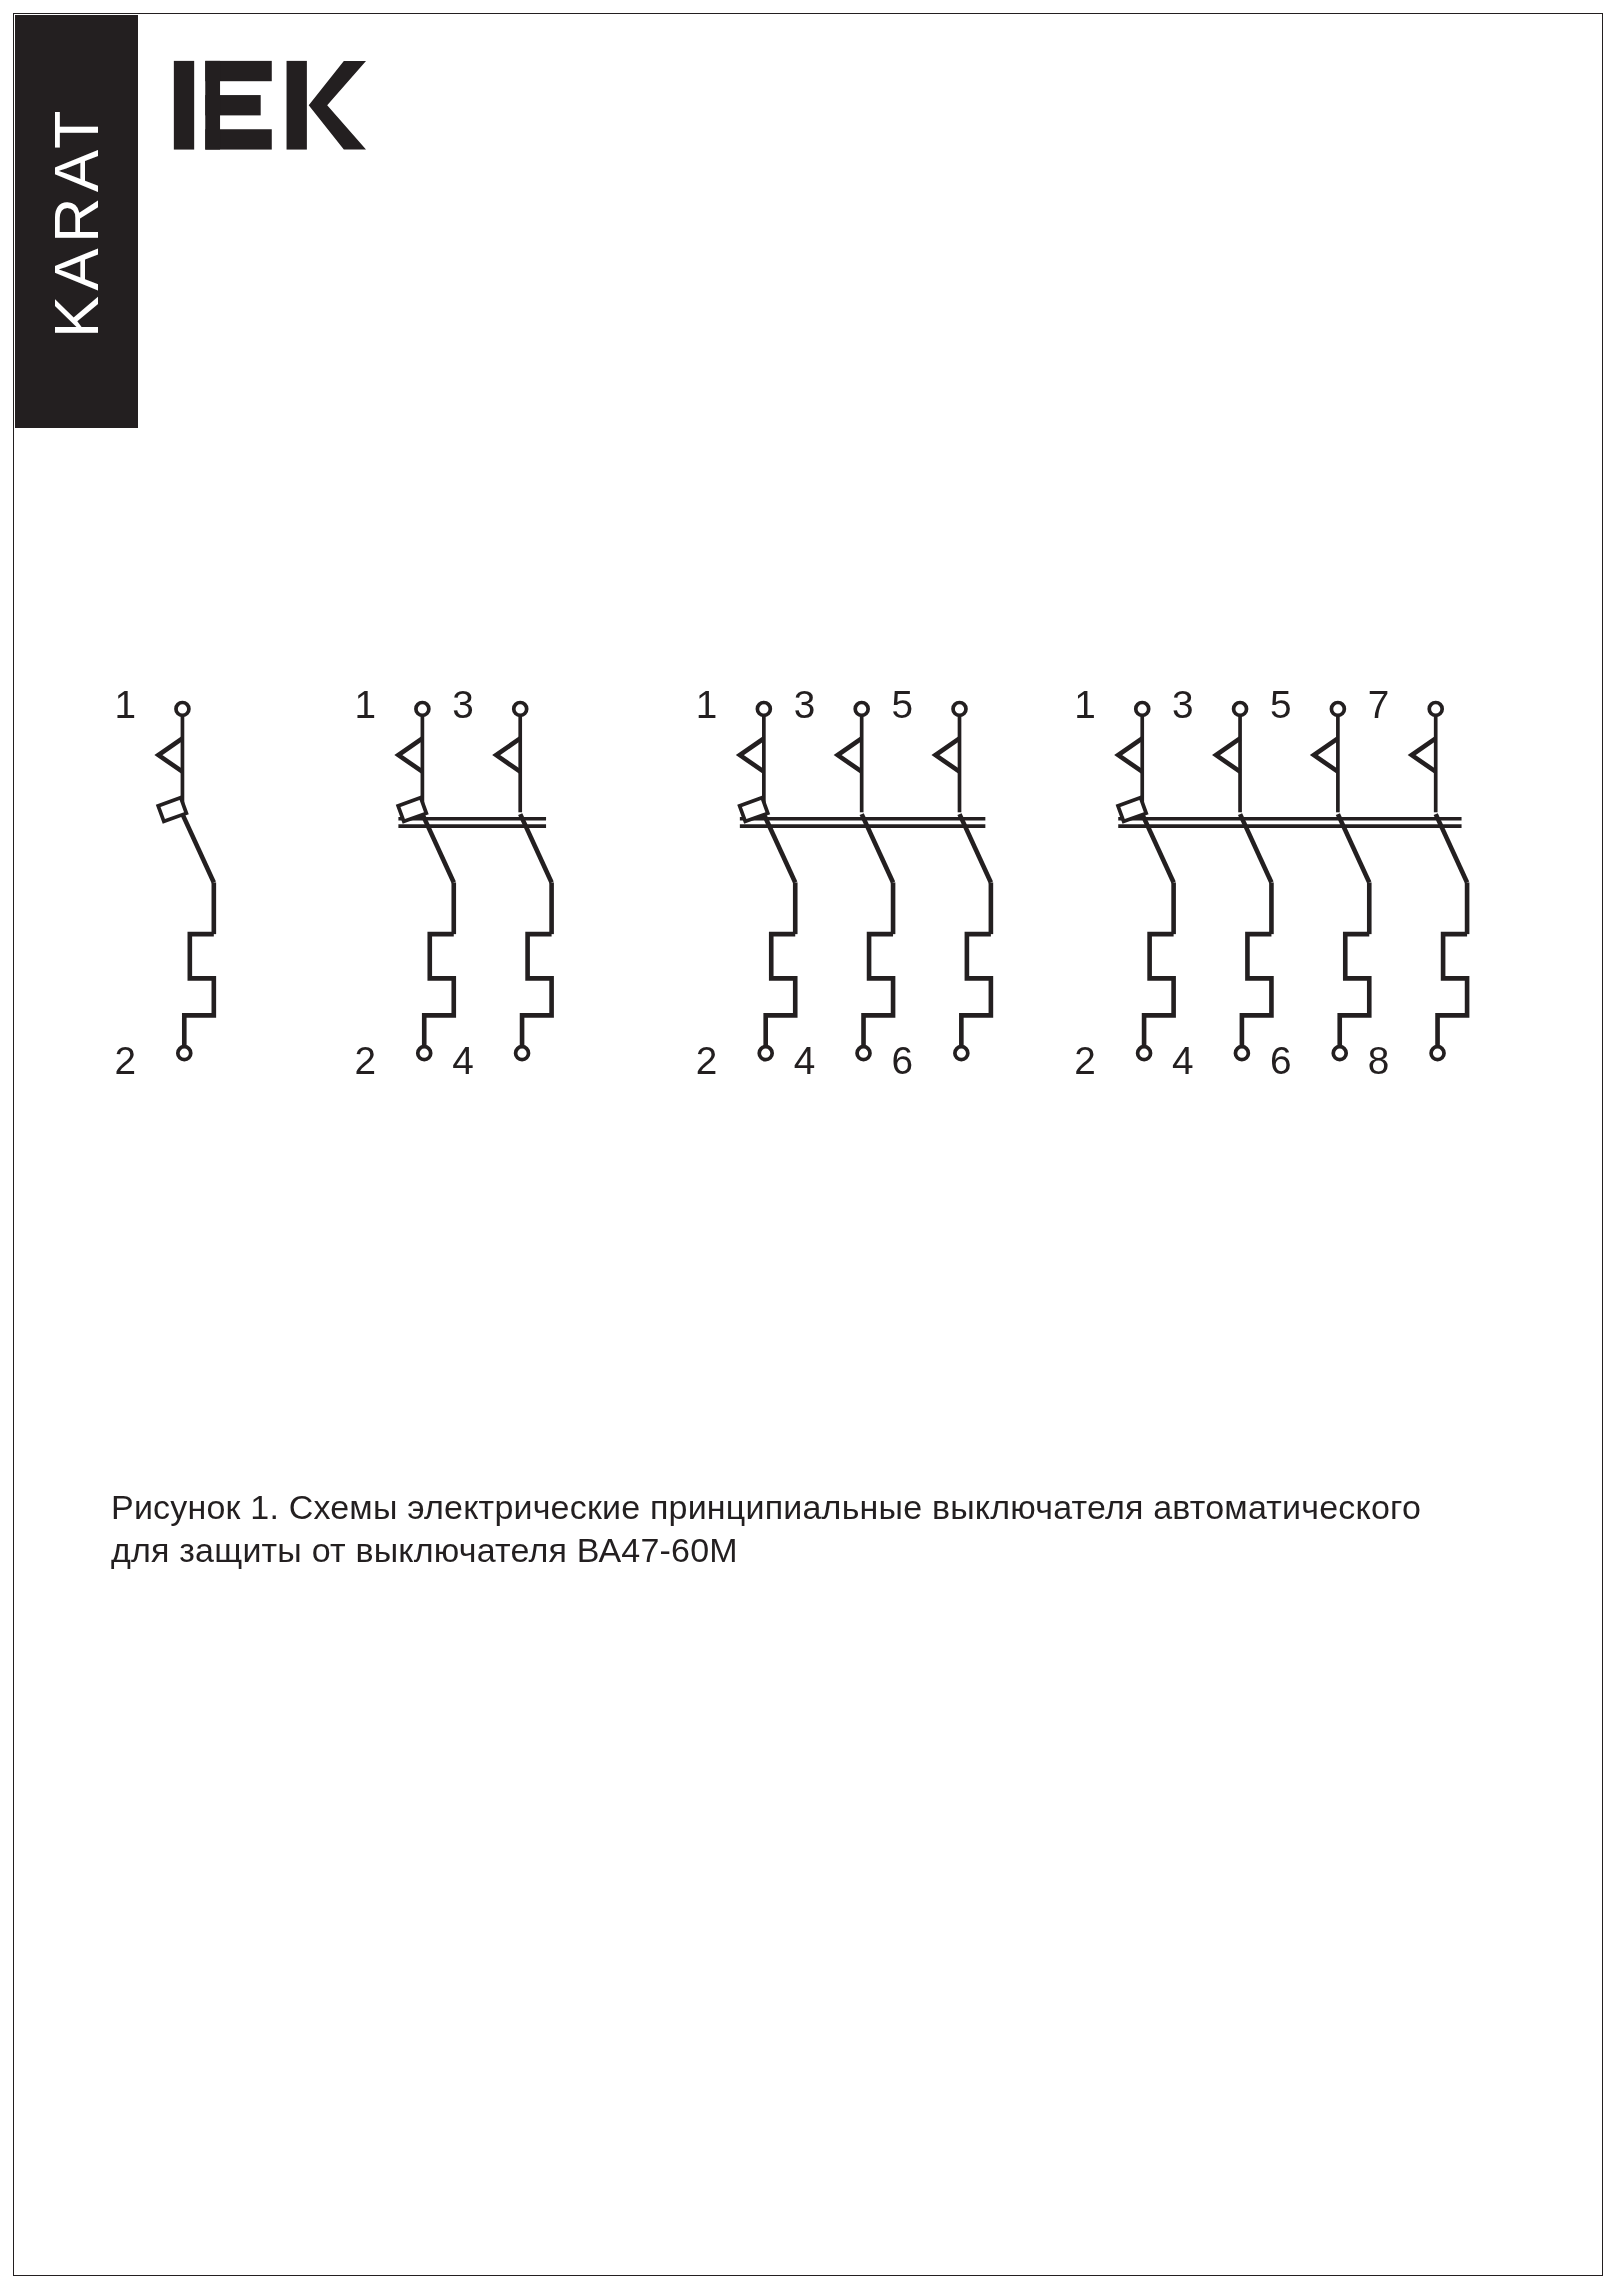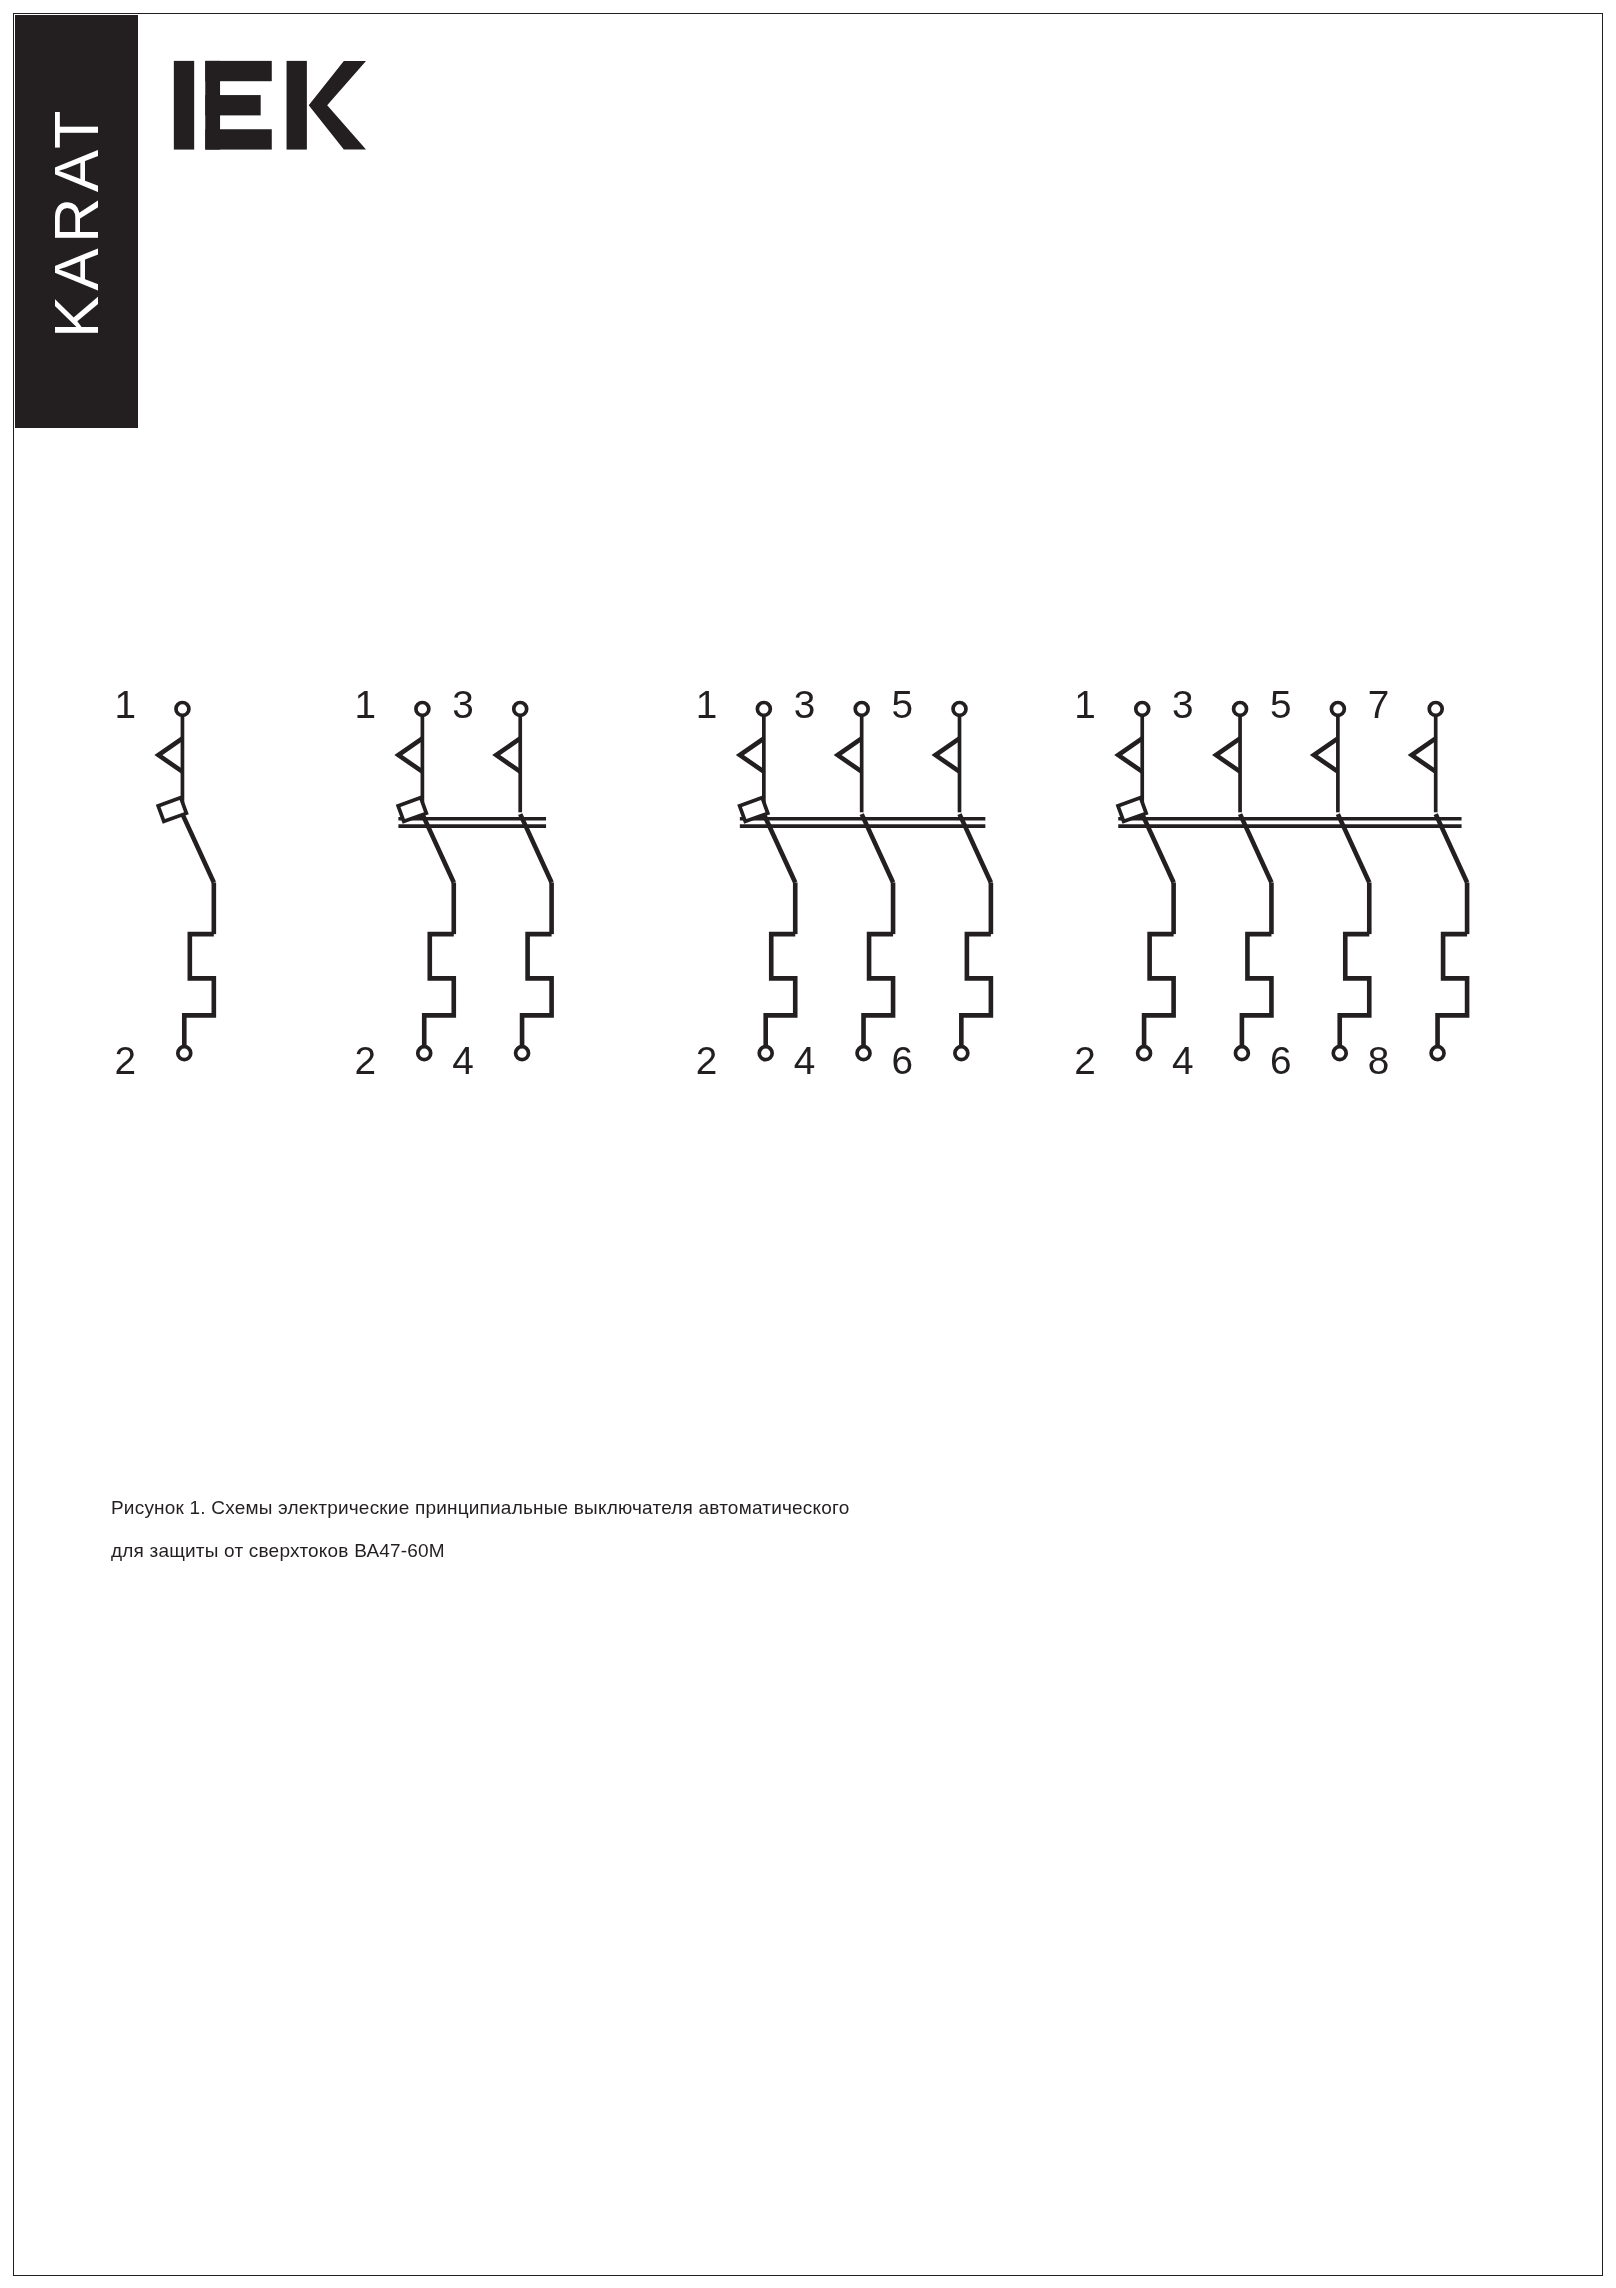--- a/index.html
+++ b/index.html
@@ -71,21 +71,21 @@
     width: 1412px;
     height: 517px;
   }
 
   
   #caption {
     position: absolute;
     left: 111px;
     top: 1486px;
     width: 1154px;
-    font-size: 19px;
+    font-size: 34px;
     line-height: 43px;
     letter-spacing: 0.2px;
     color: #231f20;
   }
   #caption div { white-space: nowrap; }
 </style>
 </head>
 <body>
 
 <div id="page-frame"></div>
@@ -192,15 +192,15 @@
       <text x="1076" y="424" font-family="'Liberation Sans',sans-serif" font-size="42" fill="#231f20" text-anchor="middle">2</text>
       <text x="1182" y="424" font-family="'Liberation Sans',sans-serif" font-size="42" fill="#231f20" text-anchor="middle">4</text>
       <text x="1288" y="424" font-family="'Liberation Sans',sans-serif" font-size="42" fill="#231f20" text-anchor="middle">6</text>
       <text x="1394" y="424" font-family="'Liberation Sans',sans-serif" font-size="42" fill="#231f20" text-anchor="middle">8</text>
     </g>
   </svg>
 </div>
 
 <div id="caption">
   <div>Рисунок 1. Схемы электрические принципиальные выключателя автоматического</div>
-  <div>для защиты от сверхтоков ВА47-60М</div>
+  <div>для защиты от выключателя ВА47-60М</div>
 </div>
 
 
 </body></html>

